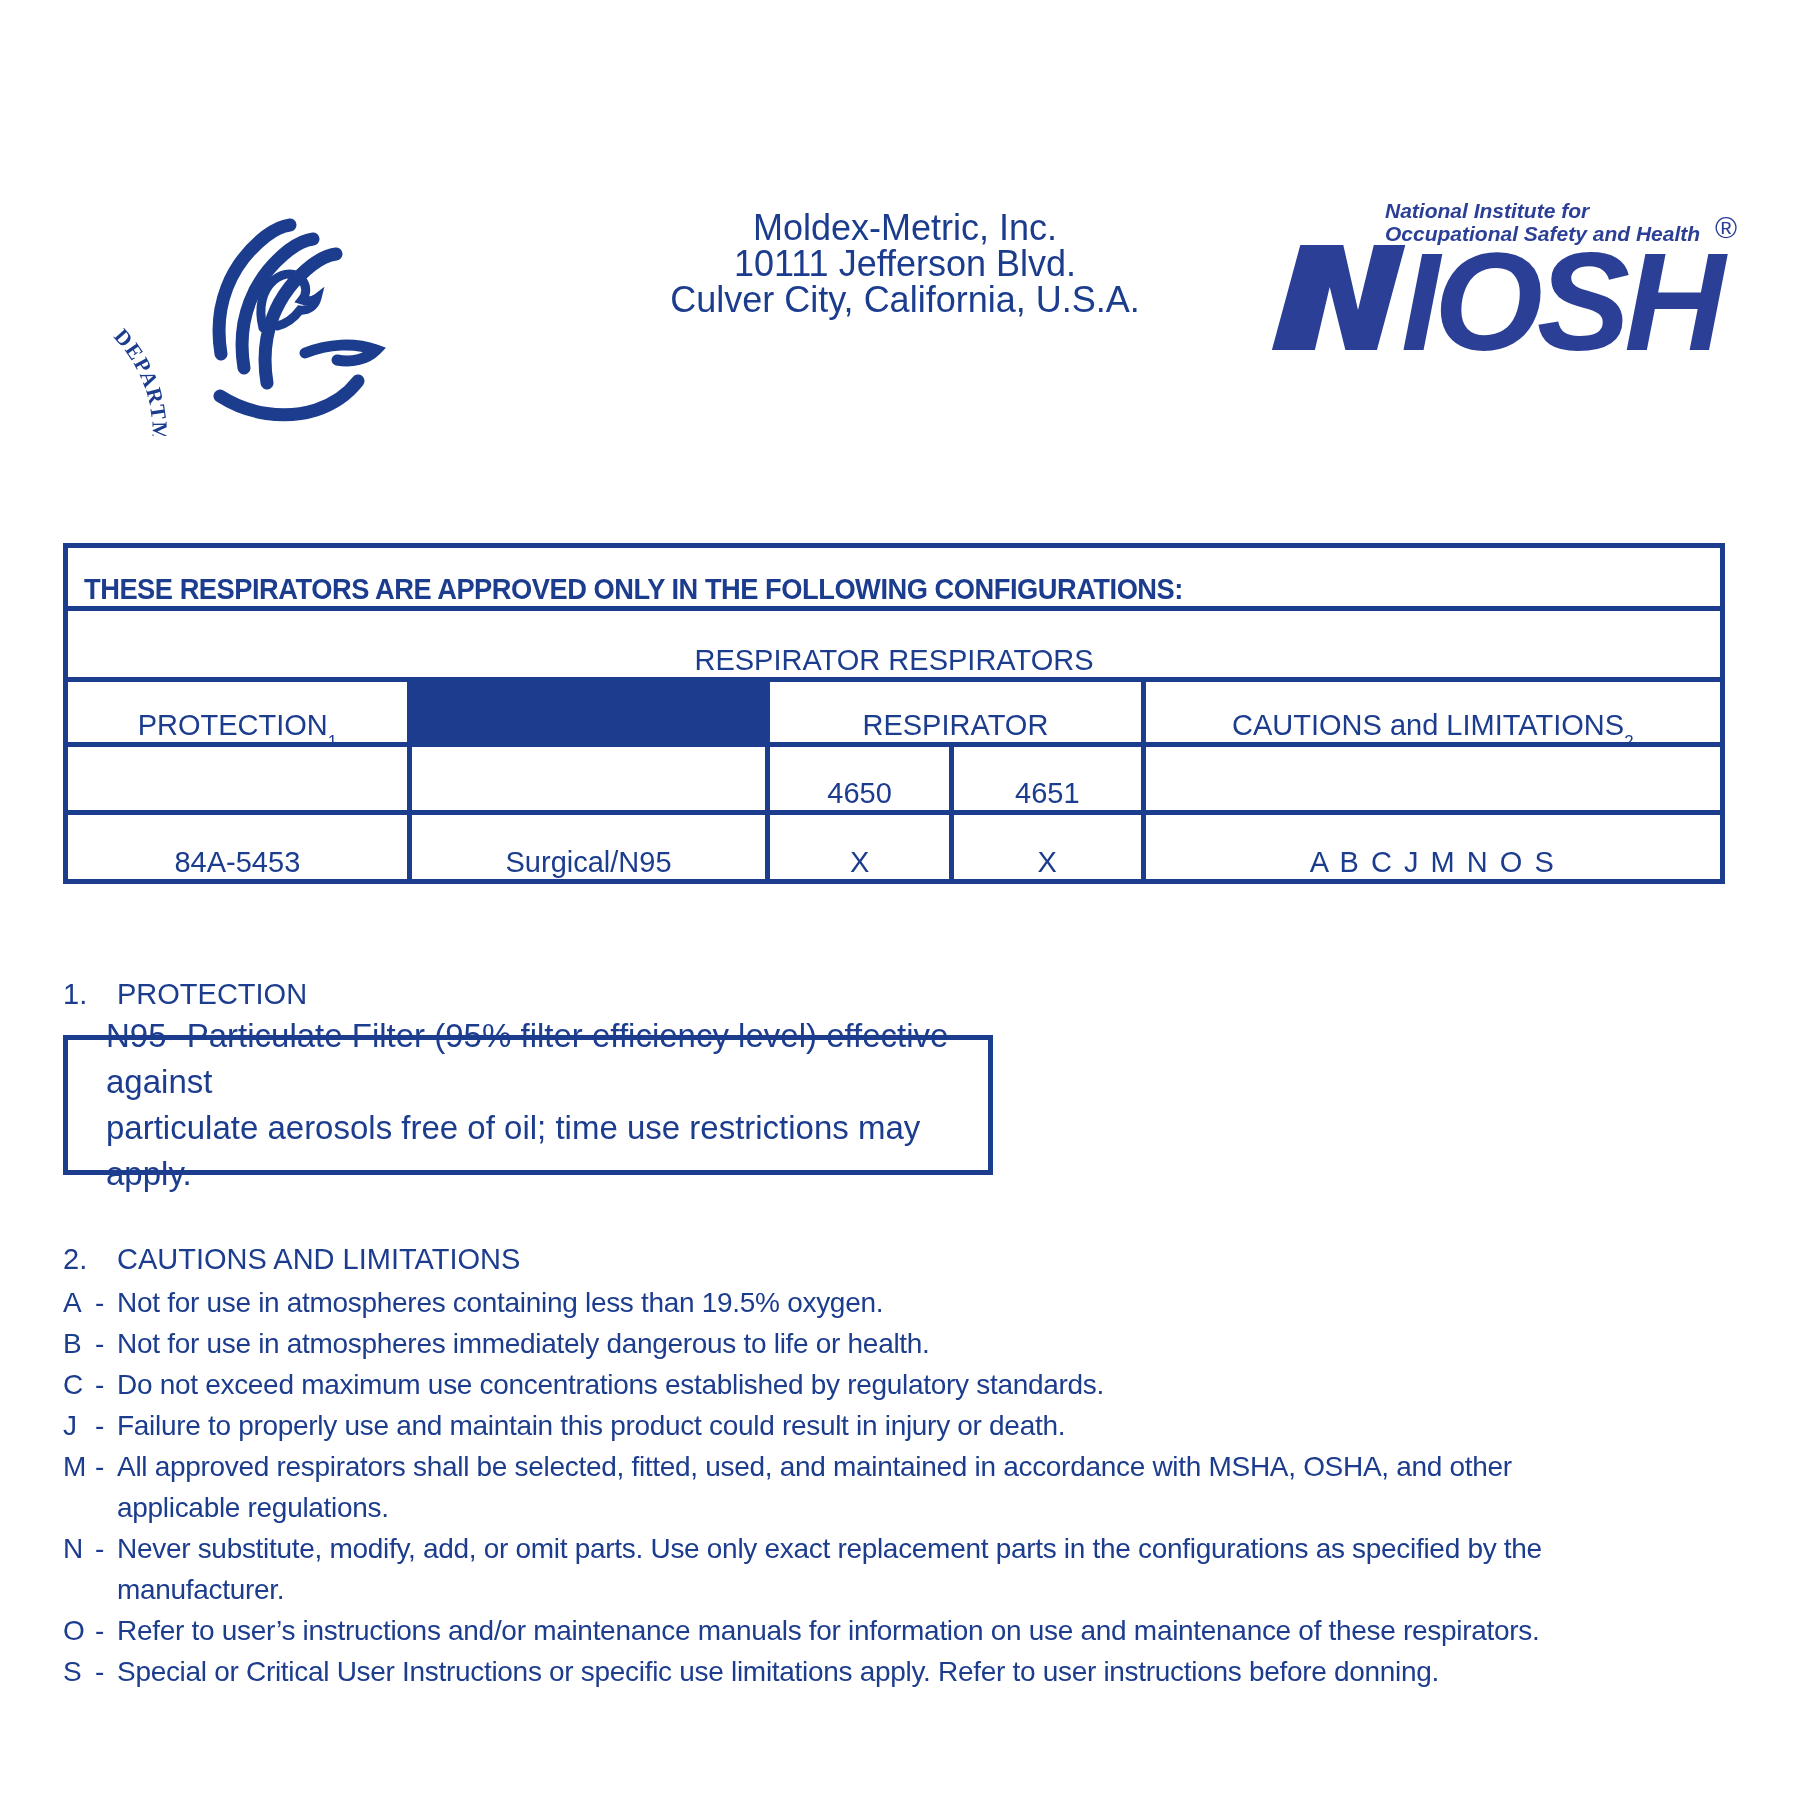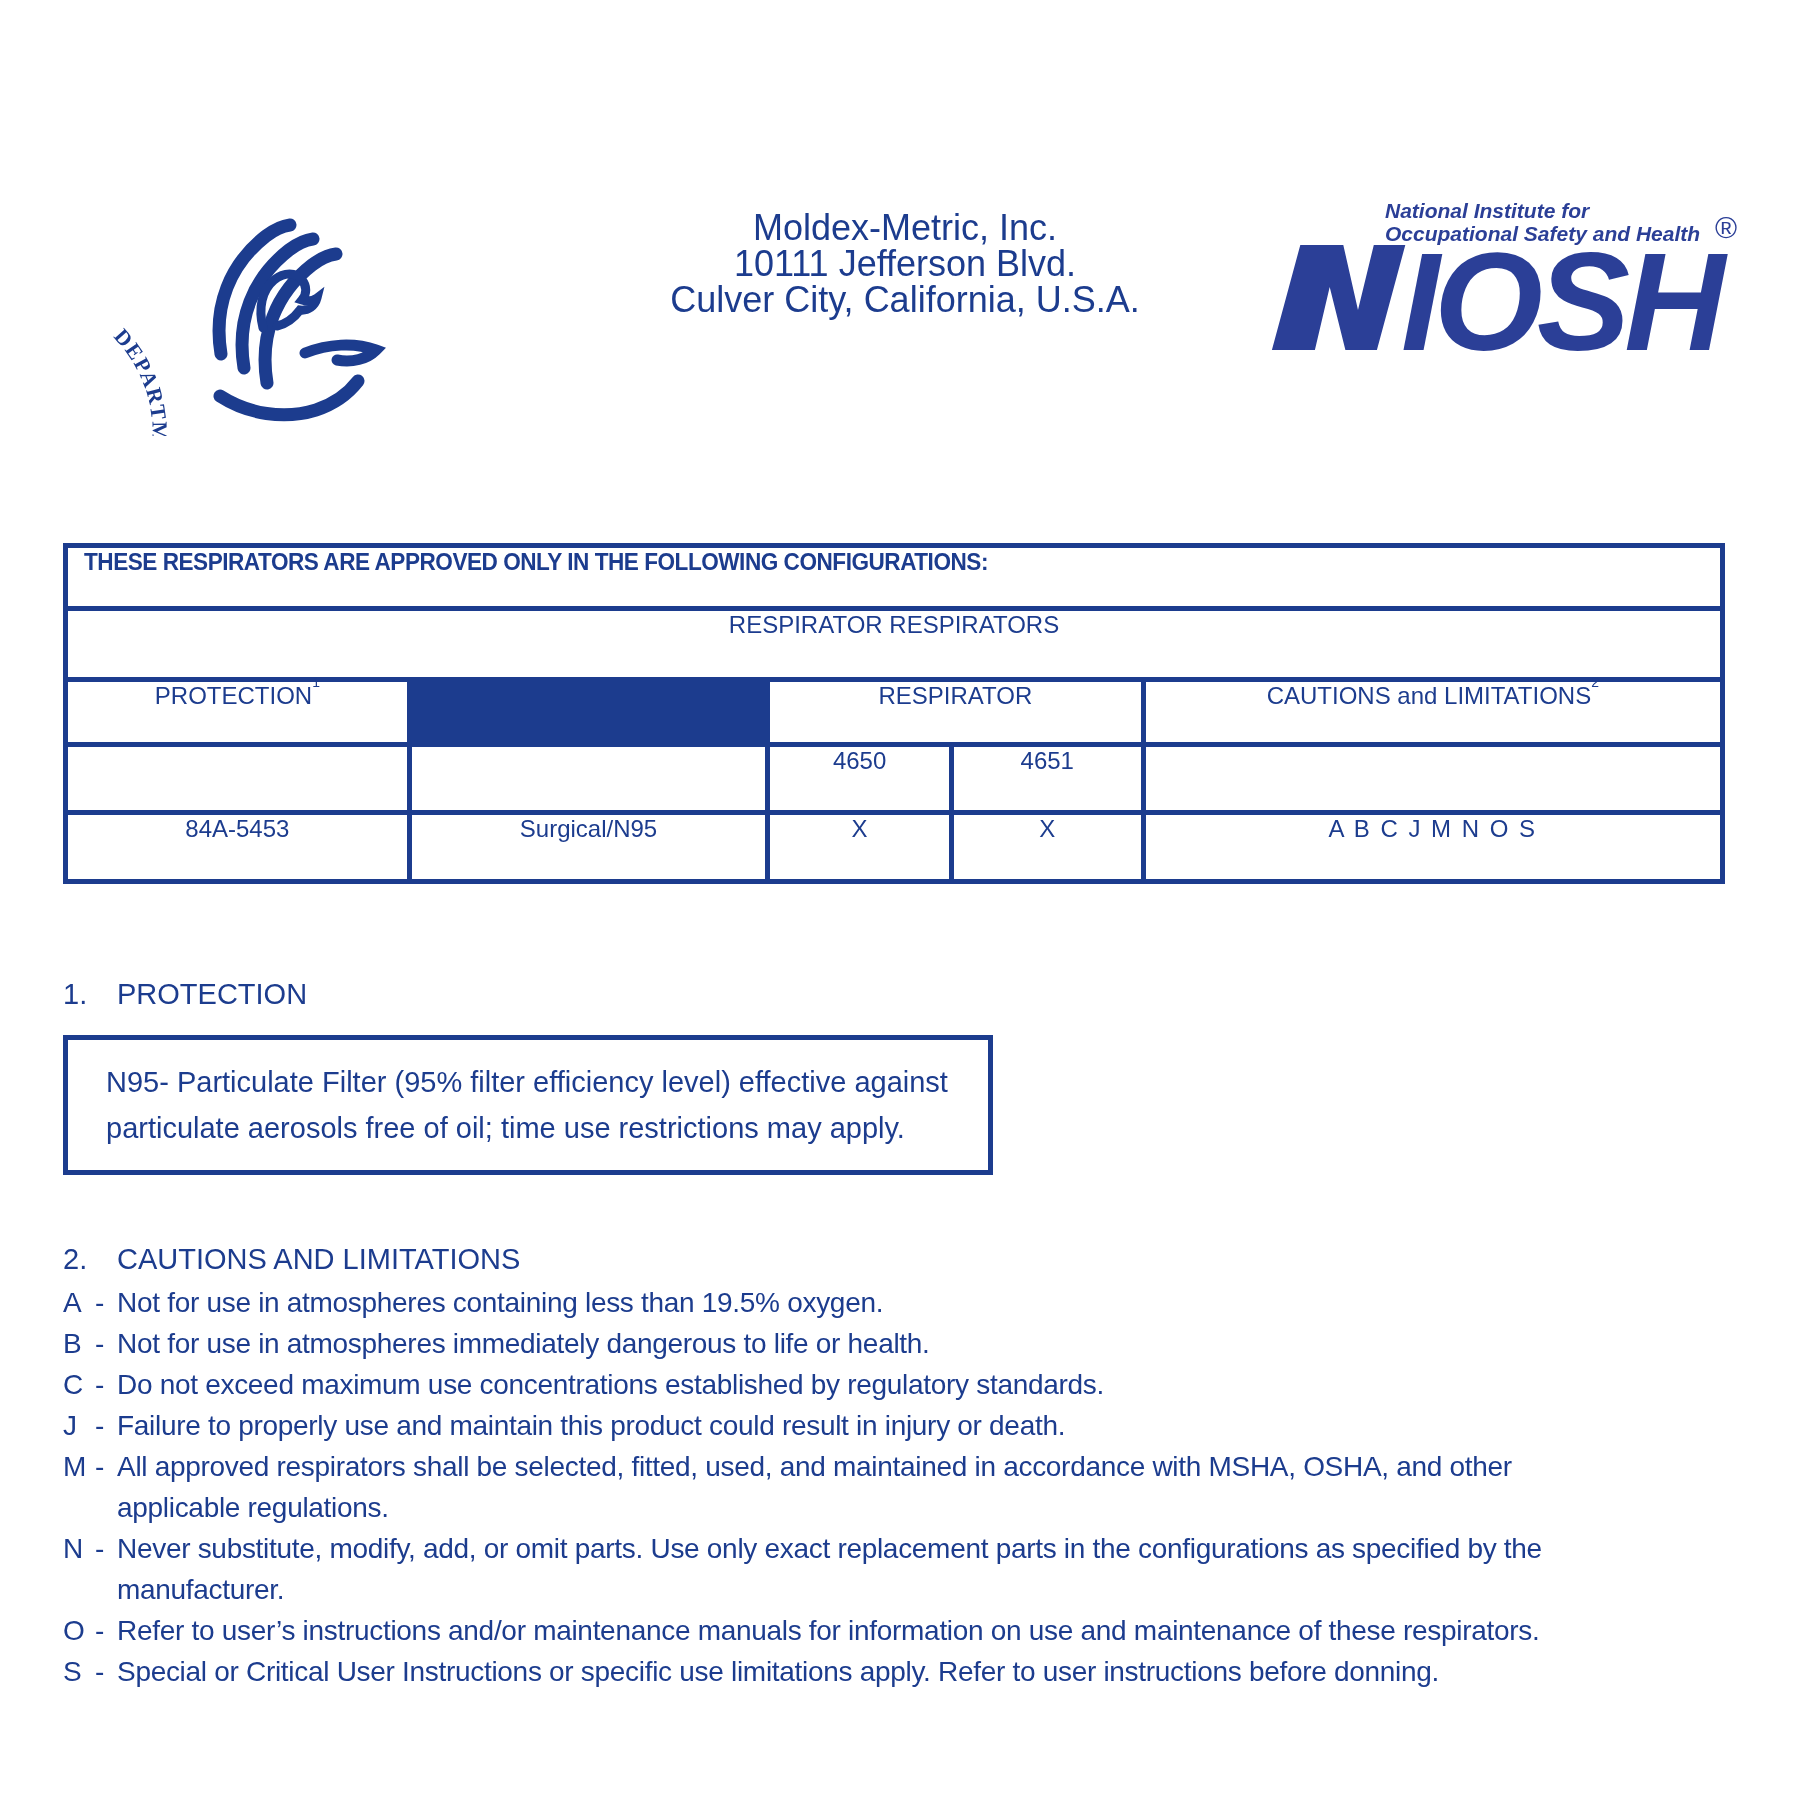--- a/index.html
+++ b/index.html
@@ -20,22 +20,22 @@
   .niosh-logo{position:absolute;left:1245px;top:198px;width:500px;height:180px;}
   
   .config-table{
     position:absolute;left:63px;top:543px;width:1662px;
     display:grid;
     grid-template-columns:345fr 360fr 182fr 190fr 585fr;
     grid-template-rows:58px 66px 60px 63px 64px;
     gap:5px;background:var(--ink);padding:5px;box-sizing:border-box;
   }
   .config-table .cell{
-    background:#ffffff;display:flex;align-items:flex-start;justify-content:center;
-    font-size:24px;color:var(--ink);
+    background:#ffffff;display:flex;align-items:flex-end;justify-content:center;
+    font-size:29px;color:var(--ink);
   }
   .t-title{
     grid-column:1/-1;justify-content:flex-start !important;padding-left:16px;
     font-weight:bold;font-size:34px;letter-spacing:-0.5px;
   }
   .t-title .squeeze{transform:scaleX(0.94);transform-origin:left center;white-space:nowrap;}
   .t-sub{grid-column:1/-1;}
   .h-resp{grid-column:3/5;}
   sup{font-size:0.58em;line-height:0;}
   .caut-letters{letter-spacing:2px;}
@@ -44,21 +44,21 @@
     position:absolute;left:63px;display:grid;grid-template-columns:54px auto;
     font-size:29px;color:var(--ink);
   }
   .sec1{top:978px;}
   .sec2{top:1243px;}
   .protection-box{
     position:absolute;left:63px;top:1035px;width:930px;height:140px;
     border:5px solid var(--ink);box-sizing:border-box;
     display:flex;flex-direction:column;justify-content:center;
     padding-left:38px;padding-right:20px;
-    font-size:29px;line-height:46px;color:var(--ink);
+    font-size:33px;line-height:46px;color:var(--ink);
   }
   
   .cautions-list{position:absolute;left:63px;top:1282px;width:1490px;}
   .citem{
     display:grid;grid-template-columns:32px 22px 1fr;
     font-size:28px;line-height:41px;letter-spacing:-0.3px;color:var(--ink);
   }
   .ctext{padding-right:4px;}
 </style>
 </head>

